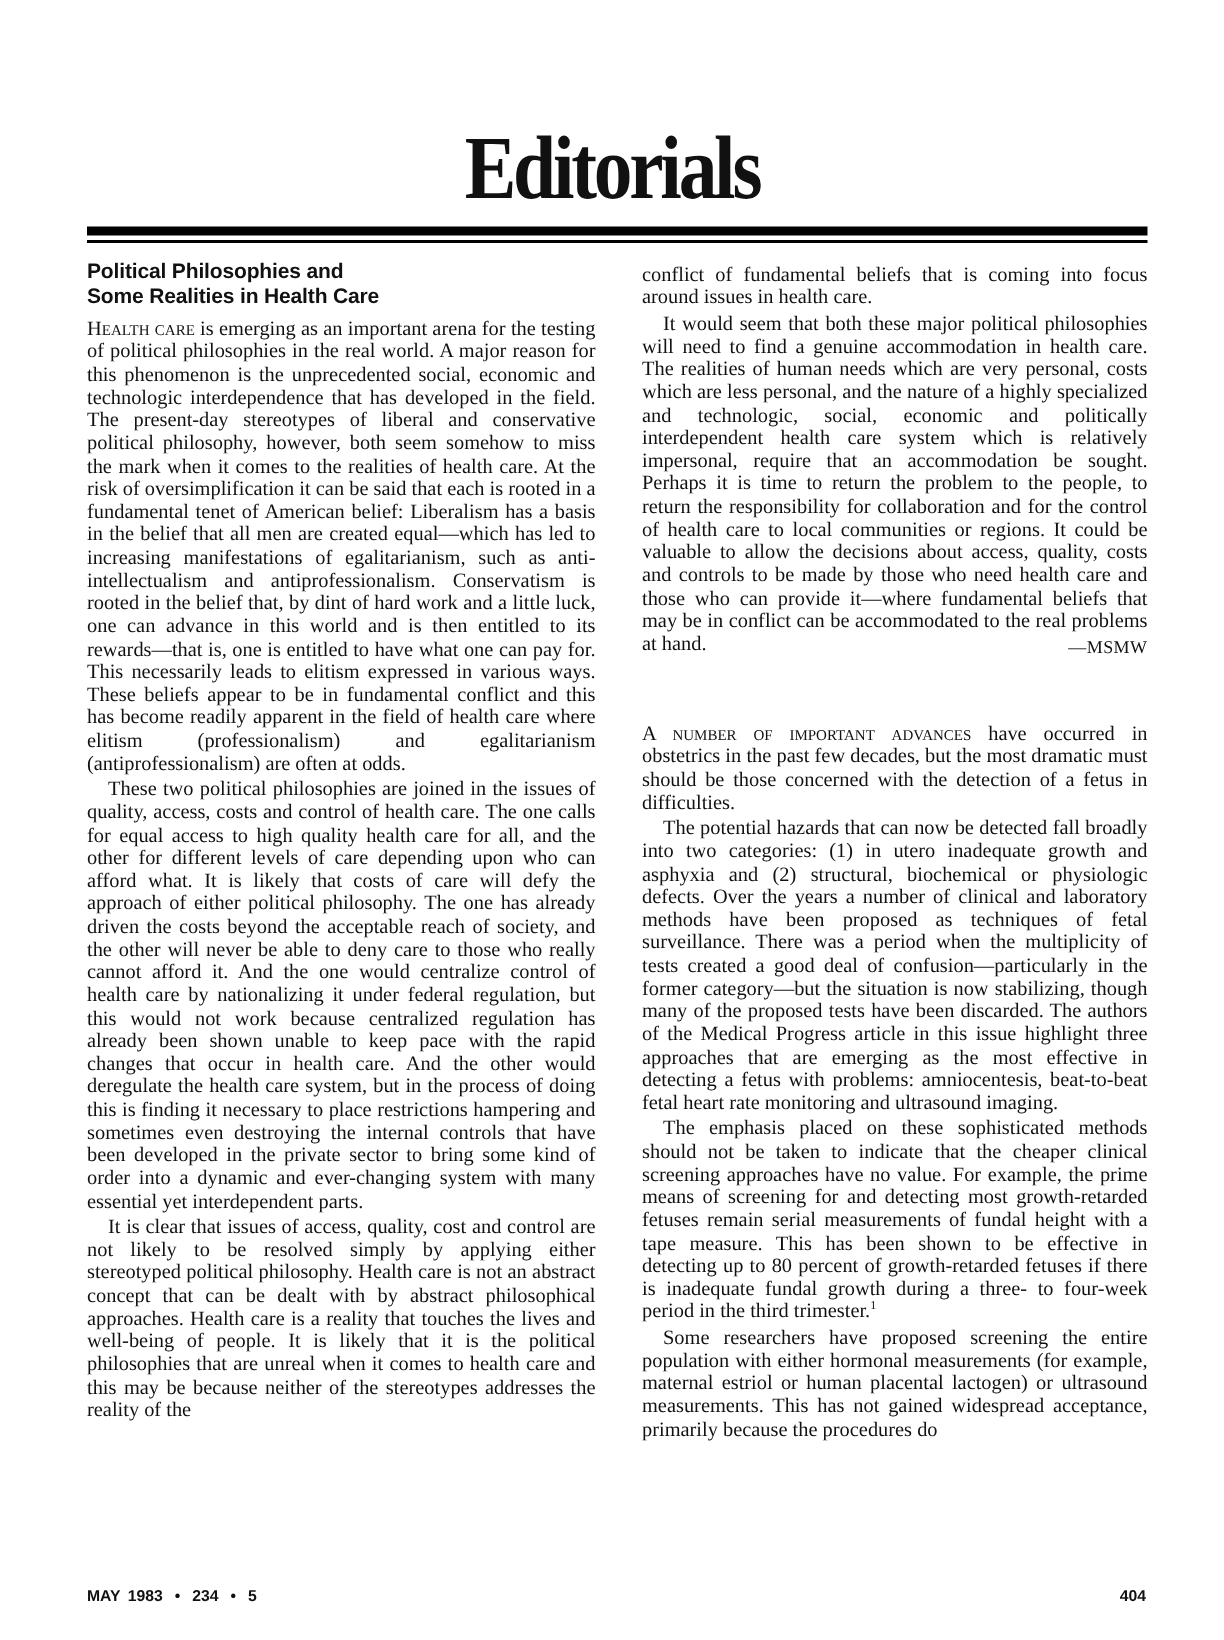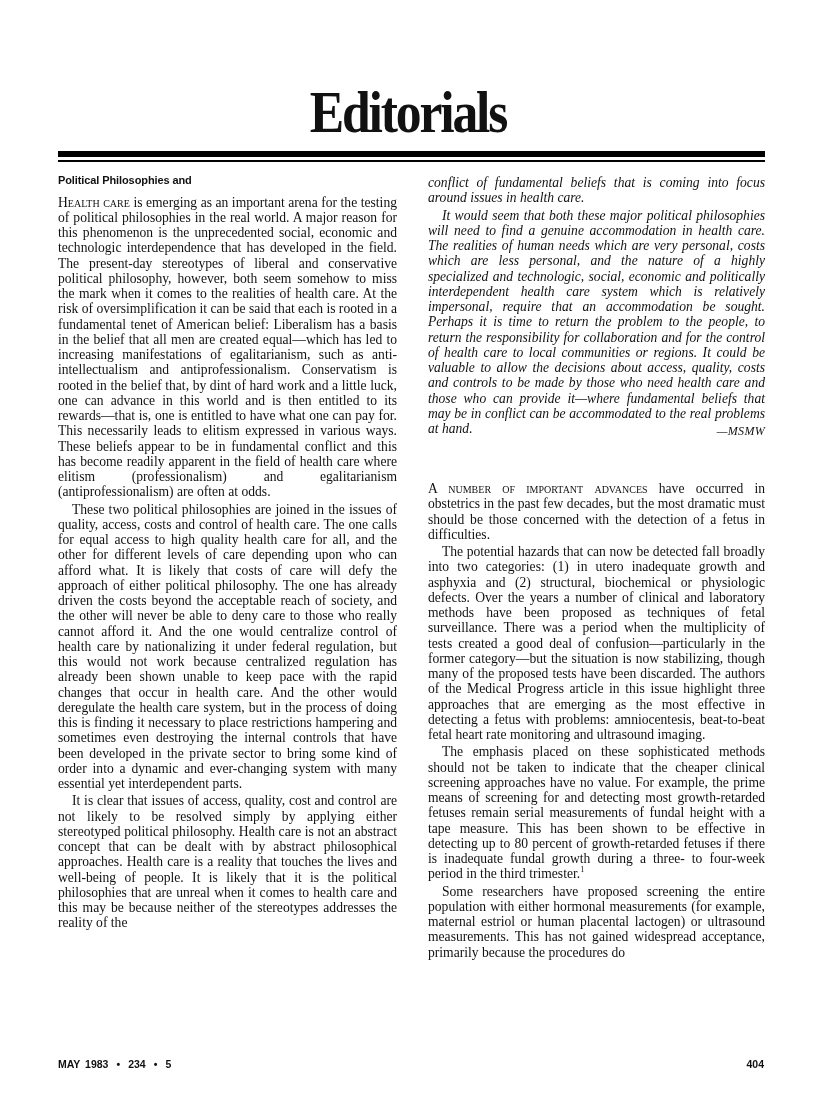--- a/index.html
+++ b/index.html
@@ -10,24 +10,24 @@
     font-size: 60px; line-height: 60px; letter-spacing: -2.5px;
     transform: scaleX(0.86); transform-origin: center;
   }
   .rule-thick { position: absolute; left: 58px; width: 707px; top: 151px; height: 6px; background: #000; }
   .rule-thin { position: absolute; left: 58px; width: 707px; top: 160px; height: 2px; background: #000; }
   .col { position: absolute; top: 172px; width: 339px;
     font-family: "Liberation Serif", "DejaVu Serif", serif; font-size: 13.6px; line-height: 15.25px;
     text-align: justify; hyphens: manual; }
   .col-left { left: 58px; }
   .col-right { left: 428px; width: 337px; }
-  .col-right.top { top: 175px; font-style: italic; }
+  .col-right.top { top: 175px; }
   h2.article-title {
     font-family: "Liberation Sans", "DejaVu Sans", sans-serif; font-weight: bold;
-    font-size: 11px; line-height: 16.5px; margin: 0 0 6px 0; text-align: left; letter-spacing: -0.1px;
+    font-size: 14px; line-height: 16.5px; margin: 0 0 6px 0; text-align: left; letter-spacing: -0.1px;
   }
   p { margin: 0; }
   p.indent { text-indent: 14px; margin-top: 2px; }
   .smallcaps { font-variant: small-caps; }
   .signature { font-size: 12px; font-variant: small-caps; float: right; margin-top: 3px; letter-spacing: 0.3px; }
   .sig-line::after { content: ""; display: block; clear: both; }
   .sup { font-size: 8px; vertical-align: super; line-height: 0; }
   .footer-left {
     position: absolute; left: 58px; top: 1058px;
     font-family: "Liberation Sans", "DejaVu Sans", sans-serif; font-weight: bold; font-size: 10.5px;
@@ -44,20 +44,21 @@
 </head>
 <body>
 
 <div class="page-title">Editorials</div>
 <div class="rule-thick"></div>
 <div class="rule-thin"></div>
 
 <div class="col col-left">
   <h2 class="article-title">
     <span>Political Philosophies and</span><br>
+    <span>Some Realities in Health Care</span>
   </h2>
   <p><span class="smallcaps">Health care</span><span> is emerging as an important arena for the testing of political philosophies in the real world. A major reason for this phenomenon is the unprece­dented social, economic and technologic interdepen­dence that has developed in the field. The present-day stereotypes of liberal and conservative political philoso­phy, however, both seem somehow to miss the mark when it comes to the realities of health care. At the risk of oversimplification it can be said that each is rooted in a fundamental tenet of American belief: Liberalism has a basis in the belief that all men are created equal—which has led to increasing manifestations of egalitari­anism, such as anti-intellectualism and antiprofession­alism. Conservatism is rooted in the belief that, by dint of hard work and a little luck, one can advance in this world and is then entitled to its rewards—that is, one is entitled to have what one can pay for. This neces­sarily leads to elitism expressed in various ways. These beliefs appear to be in fundamental conflict and this has become readily apparent in the field of health care where elitism (professionalism) and egalitarianism (antiprofessionalism) are often at odds.</span></p>
   <p class="indent">These two political philosophies are joined in the issues of quality, access, costs and control of health care. The one calls for equal access to high quality health care for all, and the other for different levels of care depending upon who can afford what. It is likely that costs of care will defy the approach of either polit­ical philosophy. The one has already driven the costs beyond the acceptable reach of society, and the other will never be able to deny care to those who really cannot afford it. And the one would centralize control of health care by nationalizing it under federal regula­tion, but this would not work because centralized regu­lation has already been shown unable to keep pace with the rapid changes that occur in health care. And the other would deregulate the health care system, but in the process of doing this is finding it necessary to place restrictions hampering and sometimes even destroying the internal controls that have been developed in the private sector to bring some kind of order into a dy­namic and ever-changing system with many essential yet interdependent parts.</p>
   <p class="indent">It is clear that issues of access, quality, cost and con­trol are not likely to be resolved simply by applying either stereotyped political philosophy. Health care is not an abstract concept that can be dealt with by ab­stract philosophical approaches. Health care is a reality that touches the lives and well-being of people. It is likely that it is the political philosophies that are unreal when it comes to health care and this may be because neither of the stereotypes addresses the reality of the</p>
 </div>
 
 <div class="col col-right top">
   <p>conflict of fundamental beliefs that is coming into focus around issues in health care.</p>
   <p class="indent sig-line"><span>It would seem that both these major political phi­losophies will need to find a genuine accommodation in health care. The realities of human needs which are very personal, costs which are less personal, and the nature of a highly specialized and technologic, social, economic and politically interdependent health care system which is relatively impersonal, require that an accommodation be sought. Perhaps it is time to return the problem to the people, to return the responsibility for collaboration and for the control of health care to local communities or regions. It could be valuable to allow the decisions about access, quality, costs and controls to be made by those who need health care and those who can provide it—where fundamental beliefs that may be in conflict can be accommodated to the real problems at hand.</span><span class="signature">—MSMW</span></p>
 </div>

